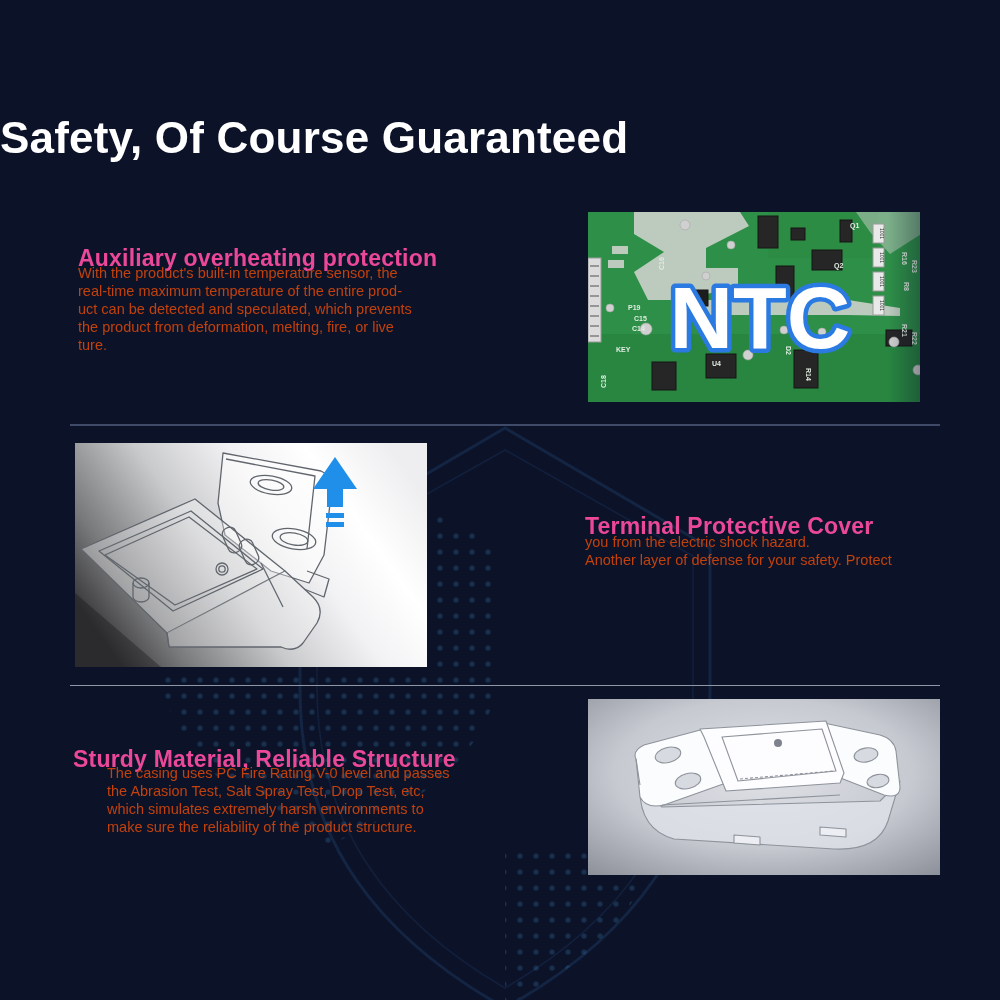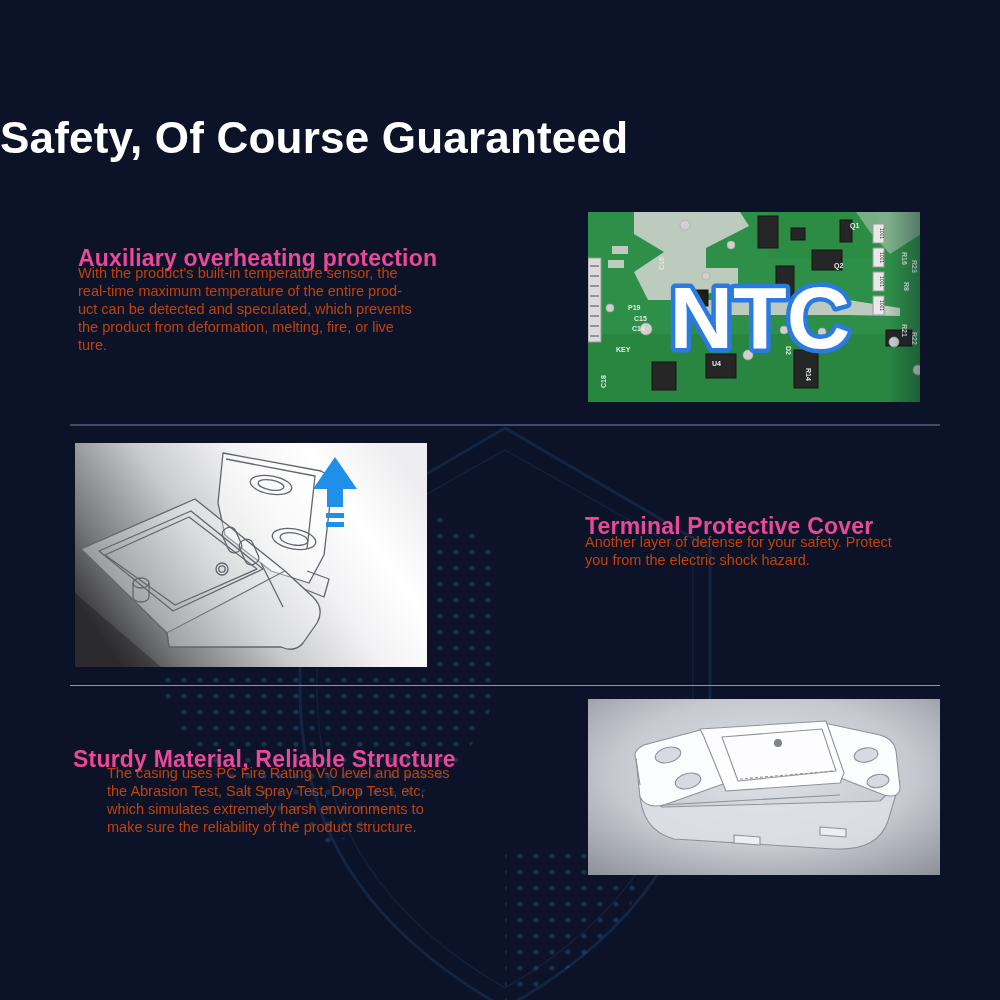--- a/index.html
+++ b/index.html
@@ -200,22 +200,22 @@
       <g fill="#1f8fea">
         <polygon points="260,14 282,46 268,46 268,64 252,64 252,46 238,46"></polygon>
         <rect x="251" y="70" width="18" height="5"></rect>
         <rect x="251" y="79" width="18" height="5"></rect>
       </g>
     </svg>
   </div>
 
   <h2 class="abs sec-heading" style="left:585px;top:498px;margin-top:15px;">Terminal Protective Cover</h2>
   <div class="abs sec-body" style="left:585px;top:533px;">
+    <div class="line">you from the electric shock hazard.</div>
     <div class="line">Another layer of defense for your safety. Protect</div>
-    <div class="line">you from the electric shock hazard.</div>
   </div>
 </section>
 
 <div class="abs divider light" style="left:70px;top:685px;width:870px;height:1px;"></div>
 
 <section>
   <h2 class="abs sec-heading" style="left:73px;top:727px;">Sturdy Material, Reliable Structure</h2>
   <div class="abs sec-body" style="left:73px;top:764px;margin-left:34px;">
     <div class="line">The casing uses PC Fire Rating V-0 level and passes</div>
     <div class="line">the Abrasion Test, Salt Spray Test, Drop Test, etc,</div>

